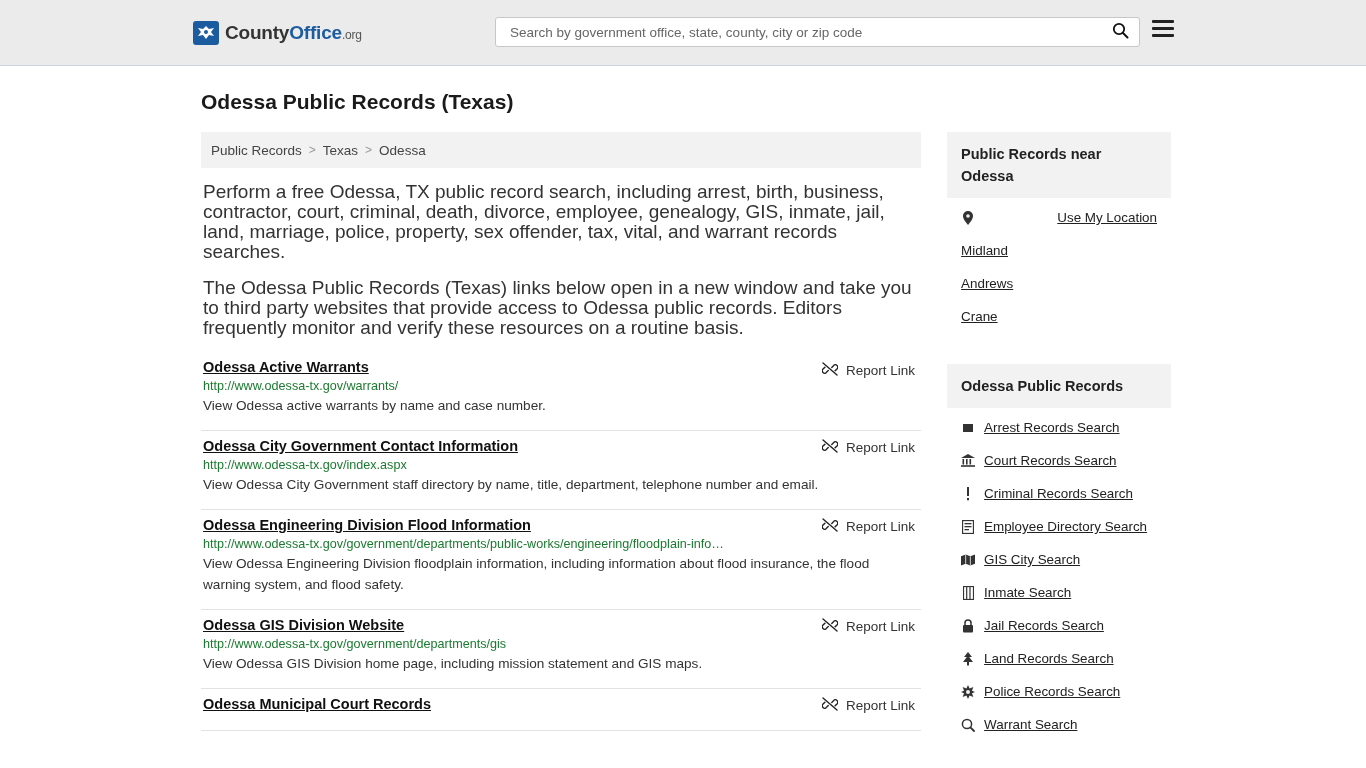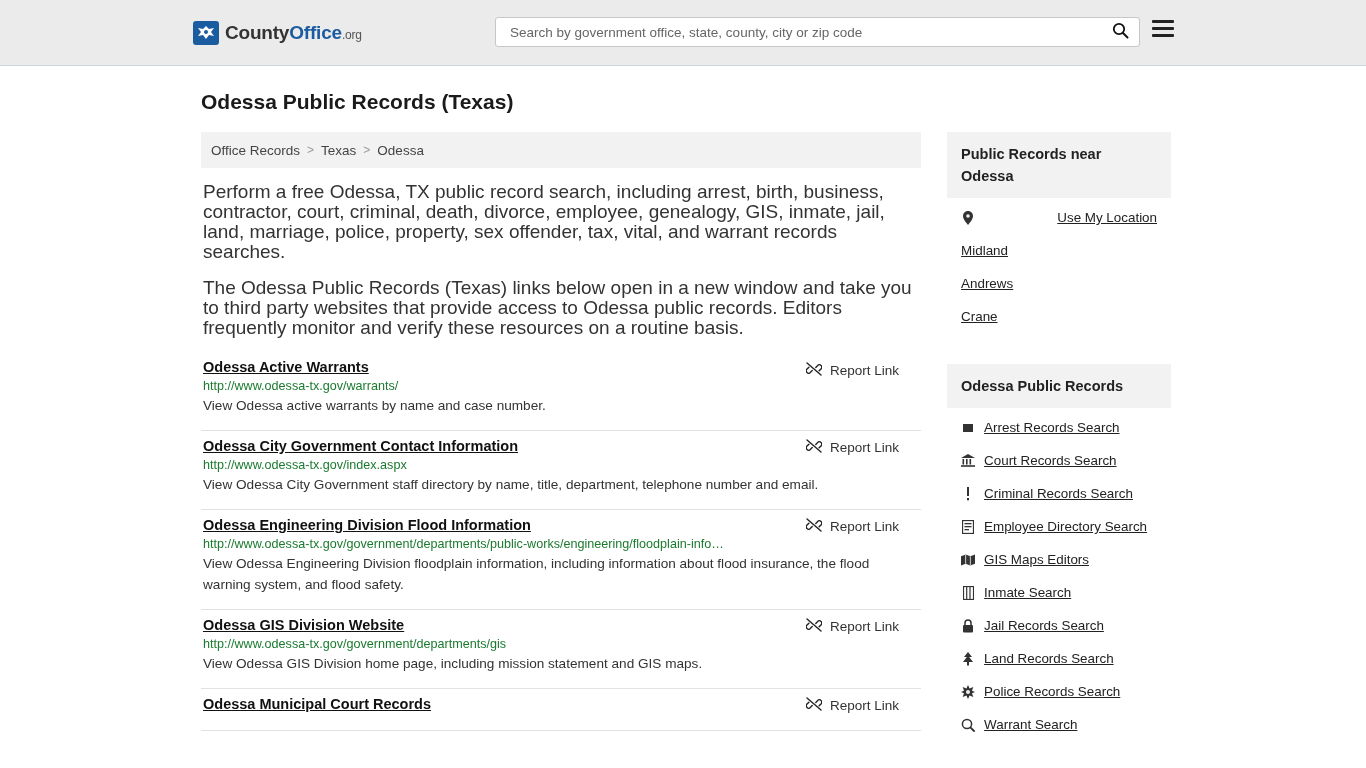--- a/index.html
+++ b/index.html
@@ -172,21 +172,21 @@
     word-break: break-all;
   }
   .result-desc {
     font-size: 13.6px;
     color: #333;
     line-height: 21px;
     max-width: 700px;
   }
   .report-link {
     position: absolute;
-    right: 22px;
+    right: 6px;
     top: 8px;
     display: flex;
     align-items: center;
     gap: 8px;
     font-size: 13.5px;
     color: #333;
     cursor: pointer;
   }
   .report-link .brokenlink-icon { color: #222; }
 
@@ -260,21 +260,21 @@
 <div class="page">
   <div class="content-wrap">
 
     <h1 class="page-title">Odessa Public Records (Texas)</h1>
 
     <div class="columns">
 
       <div class="main-col">
 
         <div class="breadcrumb">
-          <a>Office Records</a>
+          <a>Public Records</a>
           <span class="sep">&gt;</span>
           <a>Texas</a>
           <span class="sep">&gt;</span>
           <a>Odessa</a>
         </div>
 
         <div class="intro">
           <p>Perform a free Odessa, TX public record search, including arrest, birth, business, contractor, court, criminal, death, divorce, employee, genealogy, GIS, inmate, jail, land, marriage, police, property, sex offender, tax, vital, and warrant records searches.</p>
           <p>The Odessa Public Records (Texas) links below open in a new window and take you to third party websites that provide access to Odessa public records. Editors frequently monitor and verify these resources on a routine basis.</p>
         </div>
@@ -436,21 +436,21 @@
               <a>Employee Directory Search</a>
             </div>
 
             <div class="side-item">
               <span class="ico">
                 <svg width="15" height="12" viewBox="0 0 15 12" aria-hidden="true">
                   <path d="M0 2 L5 0 L10 2 L15 0 L15 10 L10 12 L5 10 L0 12 Z" fill="#333"></path>
                   <path d="M5 0.2 L5 10 M10 2 L10 11.8" stroke="#f2f2f2" stroke-width="0.9"></path>
                 </svg>
               </span>
-              <a>GIS Maps Editors</a>
+              <a>GIS City Search</a>
             </div>
 
             <div class="side-item">
               <span class="ico">
                 <svg width="11" height="14" viewBox="0 0 11 14" aria-hidden="true">
                   <rect x="0.5" y="0.5" width="10" height="13" fill="none" stroke="#333" stroke-width="1.2"></rect>
                   <line x1="3.7" y1="1" x2="3.7" y2="13" stroke="#333" stroke-width="1.2"></line>
                   <line x1="7" y1="1" x2="7" y2="13" stroke="#333" stroke-width="1.2"></line>
                 </svg>
               </span>

